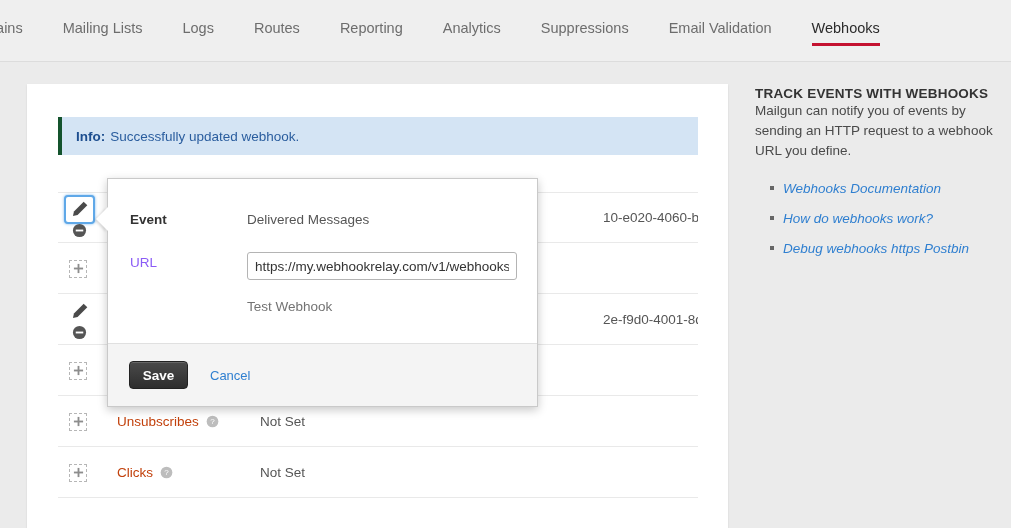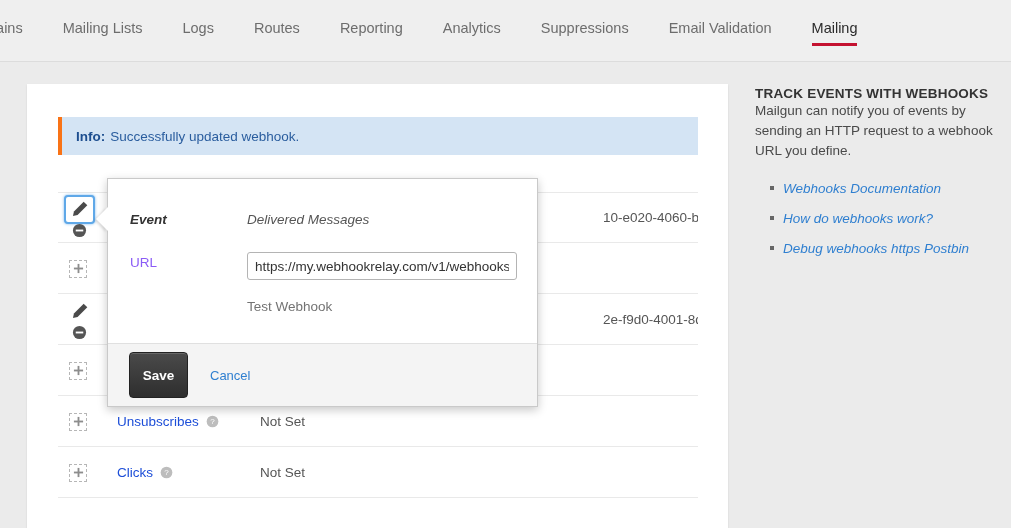--- a/index.html
+++ b/index.html
@@ -45,21 +45,21 @@
     position: absolute; left: 27px; top: 84px;
     width: 701px; height: 452px;
     background: #ffffff;
     box-shadow: 0 1px 2px rgba(0,0,0,.10);
   }
 
   .infobar {
     position: absolute; left: 31px; top: 33px;
     width: 640px; height: 38px;
     background: #d4e4f4;
-    border-left: 4px solid #f97316;
+    border-left: 4px solid #14532d;
     display: flex; align-items: center;
     padding-left: 14px;
     font-size: 13.5px;
     color: #2a5d9e;
   }
   .infobar b { font-weight: bold; margin-right: 5px; color: #1d4e8f; }
 
   
   .wtable {
     position: absolute; left: 31px; top: 108px;
@@ -71,21 +71,21 @@
     border-bottom: 1px solid #e9e9e9;
     display: flex; align-items: center;
   }
   .wrow:first-child { border-top: 1px solid #e9e9e9; }
   .cell-actions {
     width: 59px; flex: none;
     position: relative; height: 51px;
   }
   .cell-label {
     width: 143px; flex: none;
-    font-size: 13.5px; color: #1d4ed8;
+    font-size: 13.5px; color: #c2410c;
     display: flex; align-items: center; gap: 7px;
   }
   .cell-value {
     flex: 1;
     font-size: 13.5px; color: #555;
     overflow: hidden; white-space: nowrap;
   }
 
   
   .ic-pencil {
@@ -144,21 +144,21 @@
   }
   .popover-body { position: relative; padding: 22px 20px 0 22px; height: 165px; }
   .frow { display: flex; align-items: flex-start; }
   .flabel {
     width: 117px; flex: none;
     font-size: 13.5px; color: #8b5cf6;
     line-height: 22px;
   }
   .flabel.bold { font-weight: bold; color: #333; }
   .fvalue { font-size: 13.5px; color: #555; line-height: 22px; }
-  .row-event { margin-top: 8px; font-style: italic; }
+  .row-event { margin-top: 8px; }
   .row-url { margin-top: 21px; }
   .url-input {
     width: 272px; height: 28px;
     border: 1px solid #b4b4b4;
     border-radius: 3px;
     padding: 0 7px;
     font-family: "Liberation Sans", sans-serif;
     font-size: 13.5px;
     color: #333;
     background: #fff;
@@ -170,21 +170,21 @@
   }
   .popover-footer {
     position: absolute; left: 0; bottom: 0;
     width: 100%; height: 63px;
     background: #f4f4f4;
     border-top: 1px solid #e0e0e0;
     display: flex; align-items: center;
     padding-left: 21px; gap: 22px;
   }
   .btn-save {
-    width: 59px; height: 46px;
+    width: 59px; height: 28px;
     border: 1px solid #222;
     border-radius: 4px;
     background: linear-gradient(#4a4a4a, #2e2e2e);
     color: #fff;
     font-family: "Liberation Sans", sans-serif;
     font-size: 13.5px; font-weight: bold;
     cursor: pointer;
     box-shadow: inset 0 1px 0 rgba(255,255,255,.16);
   }
   .btn-cancel {
@@ -215,21 +215,21 @@
     <div class="nav-list">
       <a class="nav-item" href="#"><span>mains</span></a>
       <a class="nav-item" href="#"><span>Mailing Lists</span></a>
       <a class="nav-item" href="#"><span>Logs</span></a>
       <a class="nav-item" href="#"><span>Routes</span></a>
       <a class="nav-item" href="#"><span>Reporting</span></a>
       <a class="nav-item" href="#"><span>Analytics</span></a>
       <a class="nav-item" href="#"><span>Suppressions</span></a>
       <a class="nav-item" href="#"><span>Email Validation</span></a>
       <a class="nav-item active" href="#">
-        <span>Mailing</span>
+        <span>Webhooks</span>
         <span class="nav-underline"></span>
       </a>
     </div>
   </div>
 
   <div class="card">
 
     <div class="infobar">
       <b>Info:</b>
       <span>Successfully updated webhook.</span>

